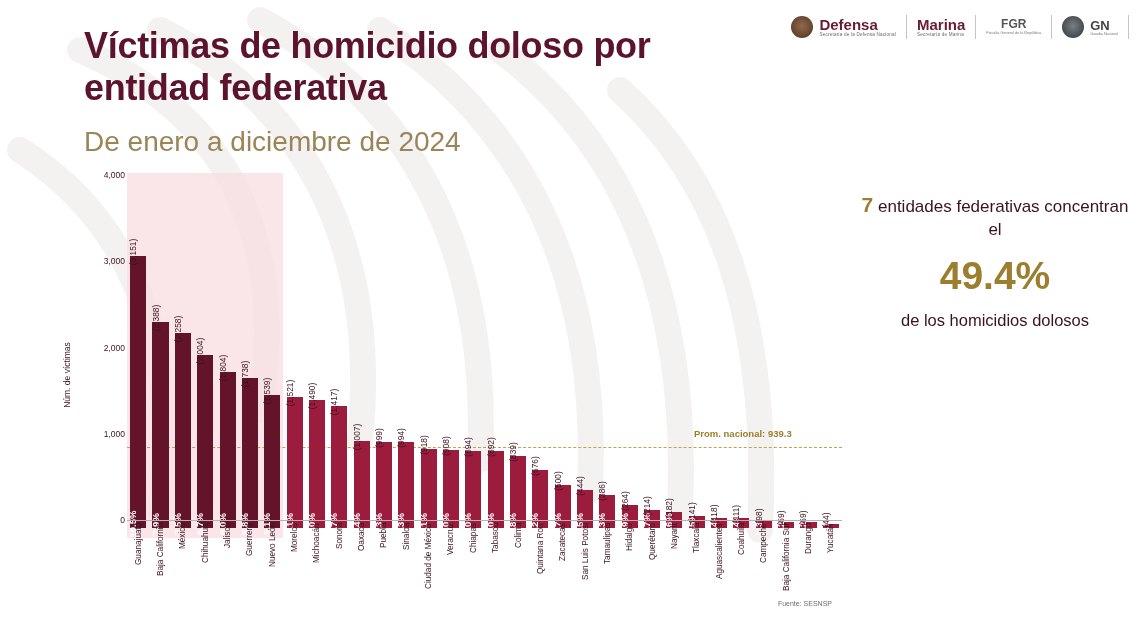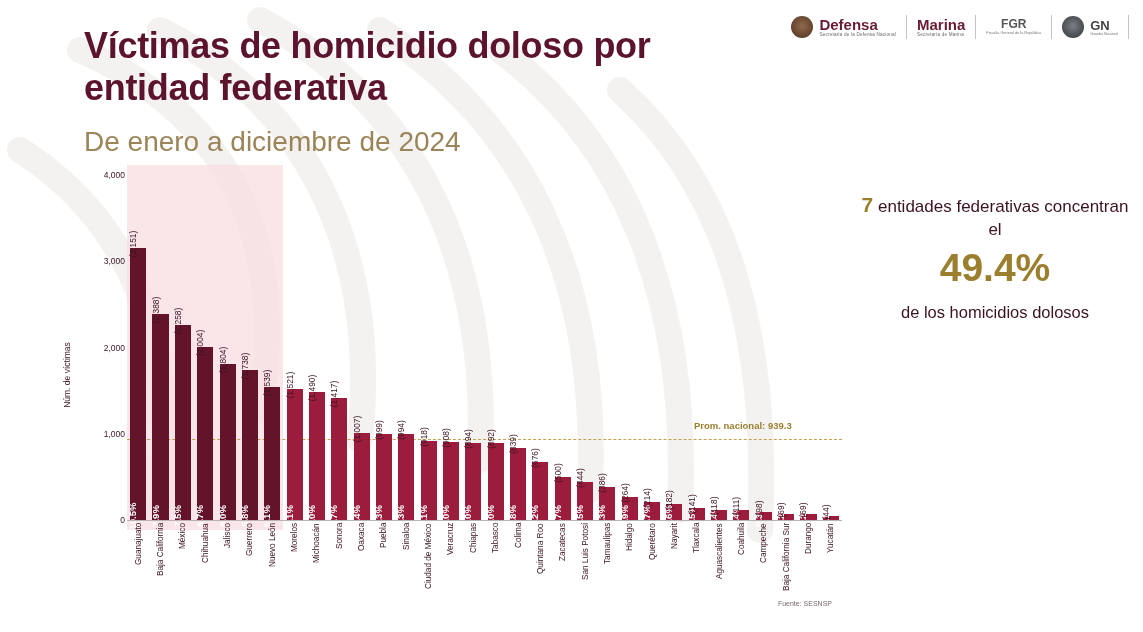--- a/index.html
+++ b/index.html
@@ -114,21 +114,21 @@
     position: absolute;
     right: 0;
     font-size: 8.5px;
     color: #3b1221;
     transform: translateY(-50%);
     text-align: right;
   }
   .plot {
     position: absolute;
     left: 52px;
-    top: 0;
+    top: 8px;
     width: 715px;
     height: 345px;
   }
   .highlight-band {
     position: absolute;
     left: 0;
     top: -10px;
     height: 365px;
     background: #f8dde2;
     opacity: .75;
@@ -234,21 +234,21 @@
     text-align: center;
     color: #3b1221;
   }
   .callout-line1 { font-size: 17px; line-height: 1.35; }
   .callout-line1 .big-num { font-size: 21px; font-weight: bold; color: #9b7f2e; }
   .callout-pct {
     font-size: 39px;
     font-weight: bold;
     color: #9b7f2e;
     line-height: 1.15;
-    margin-top: 4px;
+    margin-top: 12px;
   }
   .callout-victims {
     font-size: 14px;
     color: #9b7f2e;
     margin-top: -2px;
   }
   .callout-line3 {
     font-size: 16.5px;
     margin-top: 12px;
   }

